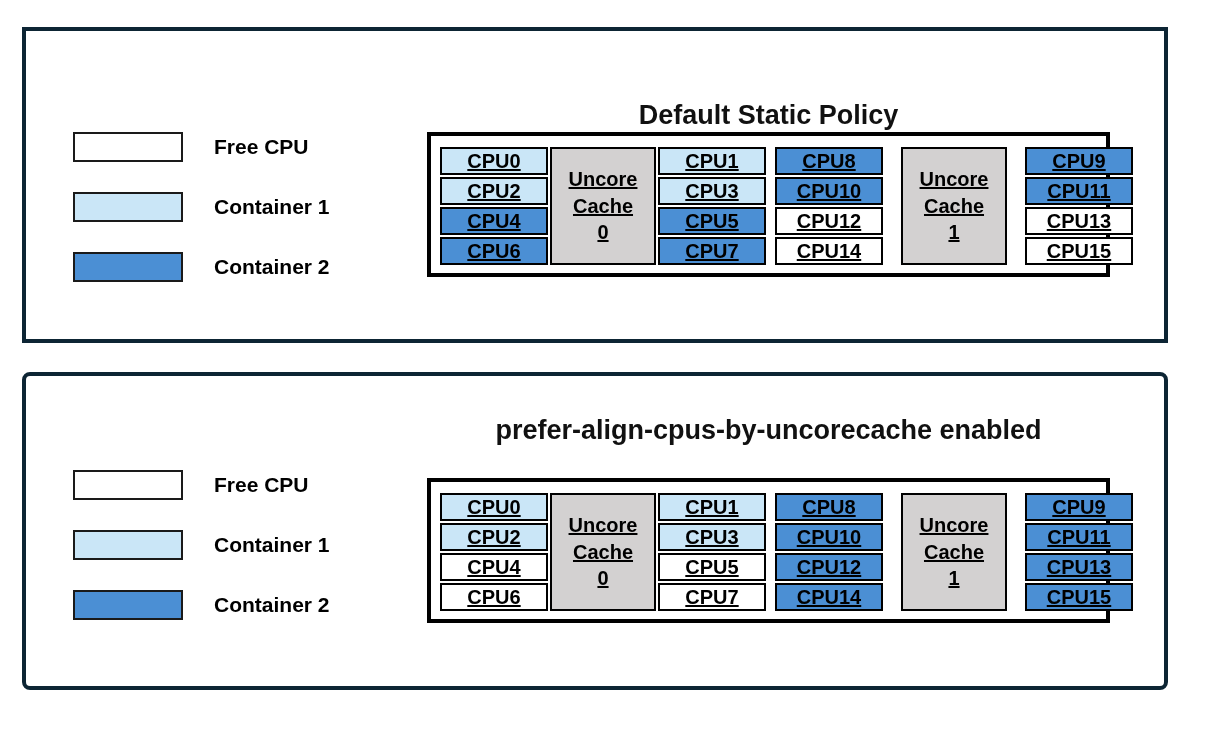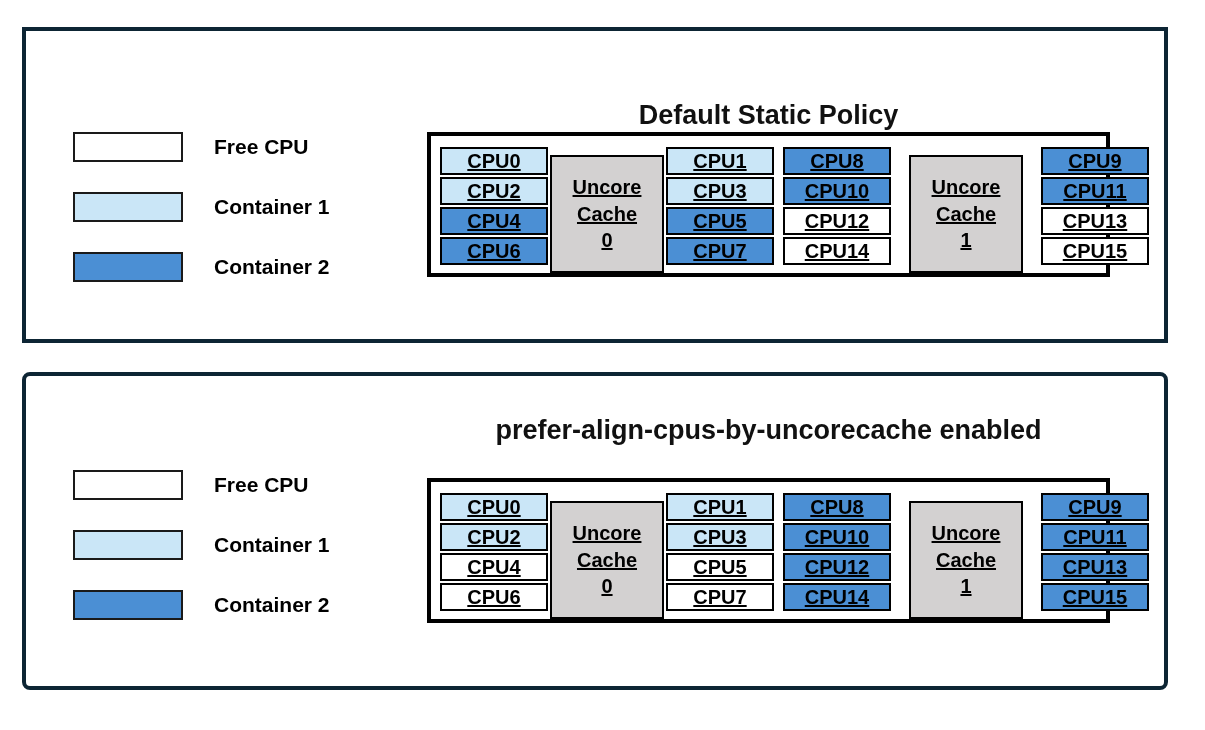--- a/index.html
+++ b/index.html
@@ -47,21 +47,21 @@
   .group{display:flex;}
   .group + .group{margin-left:9px;gap:16px;}
   .col{display:flex;flex-direction:column;width:108px;flex:0 0 auto;}
   .cpu-cell{
     height:28px;margin-bottom:2px;border:2px solid #000;box-sizing:border-box;
     display:flex;align-items:center;justify-content:center;
     font-weight:bold;font-size:20px;color:#000;
   }
   .cpu-cell:last-child{margin-bottom:16px;}
   .uncore{
-    width:114px;height:118px;margin:8px 2px;flex:0 0 auto;
+    width:106px;height:118px;margin:0 2px;flex:0 0 auto;
     border:2px solid #000;box-sizing:border-box;
     background:var(--uncore,#d3d1d1);
     display:flex;align-items:center;justify-content:center;text-align:center;
     font-weight:bold;font-size:20px;line-height:1.32;color:#000;
     white-space:pre-line;
   }
 
   .free{background:var(--free,#ffffff);}
   .container1{background:var(--container1,#cae6f7);}
   .container2{background:var(--container2,#4b8fd4);}

